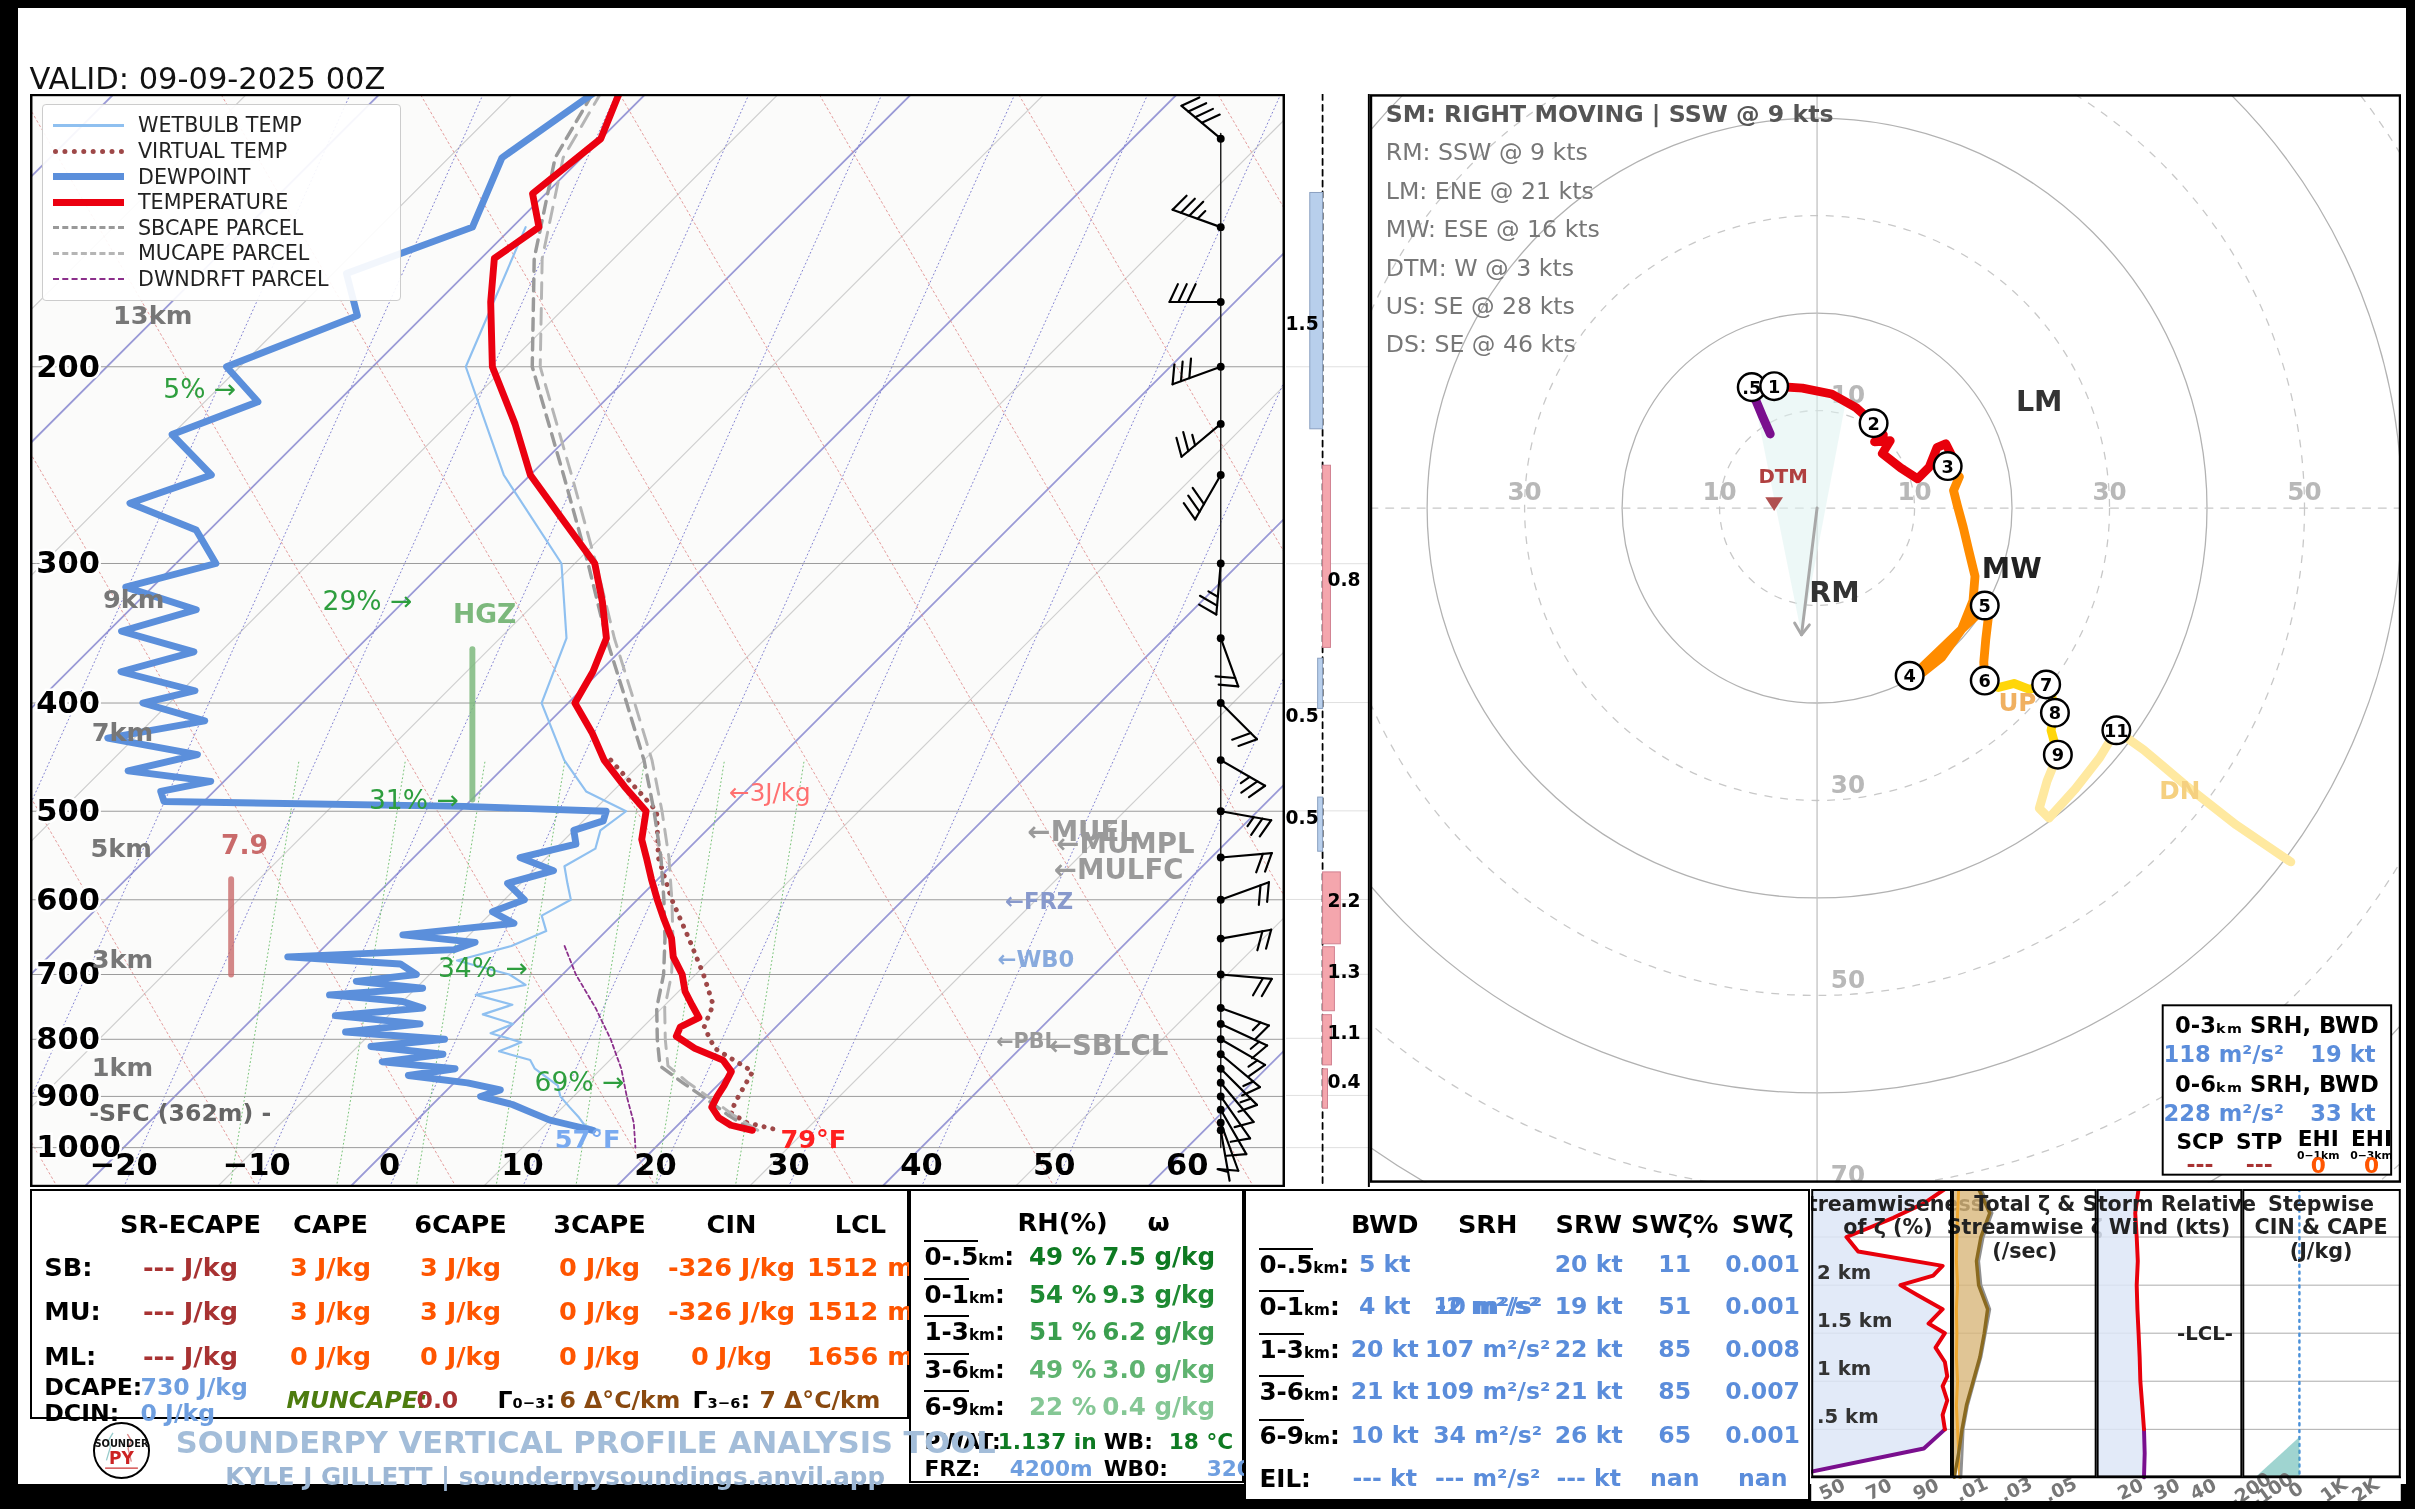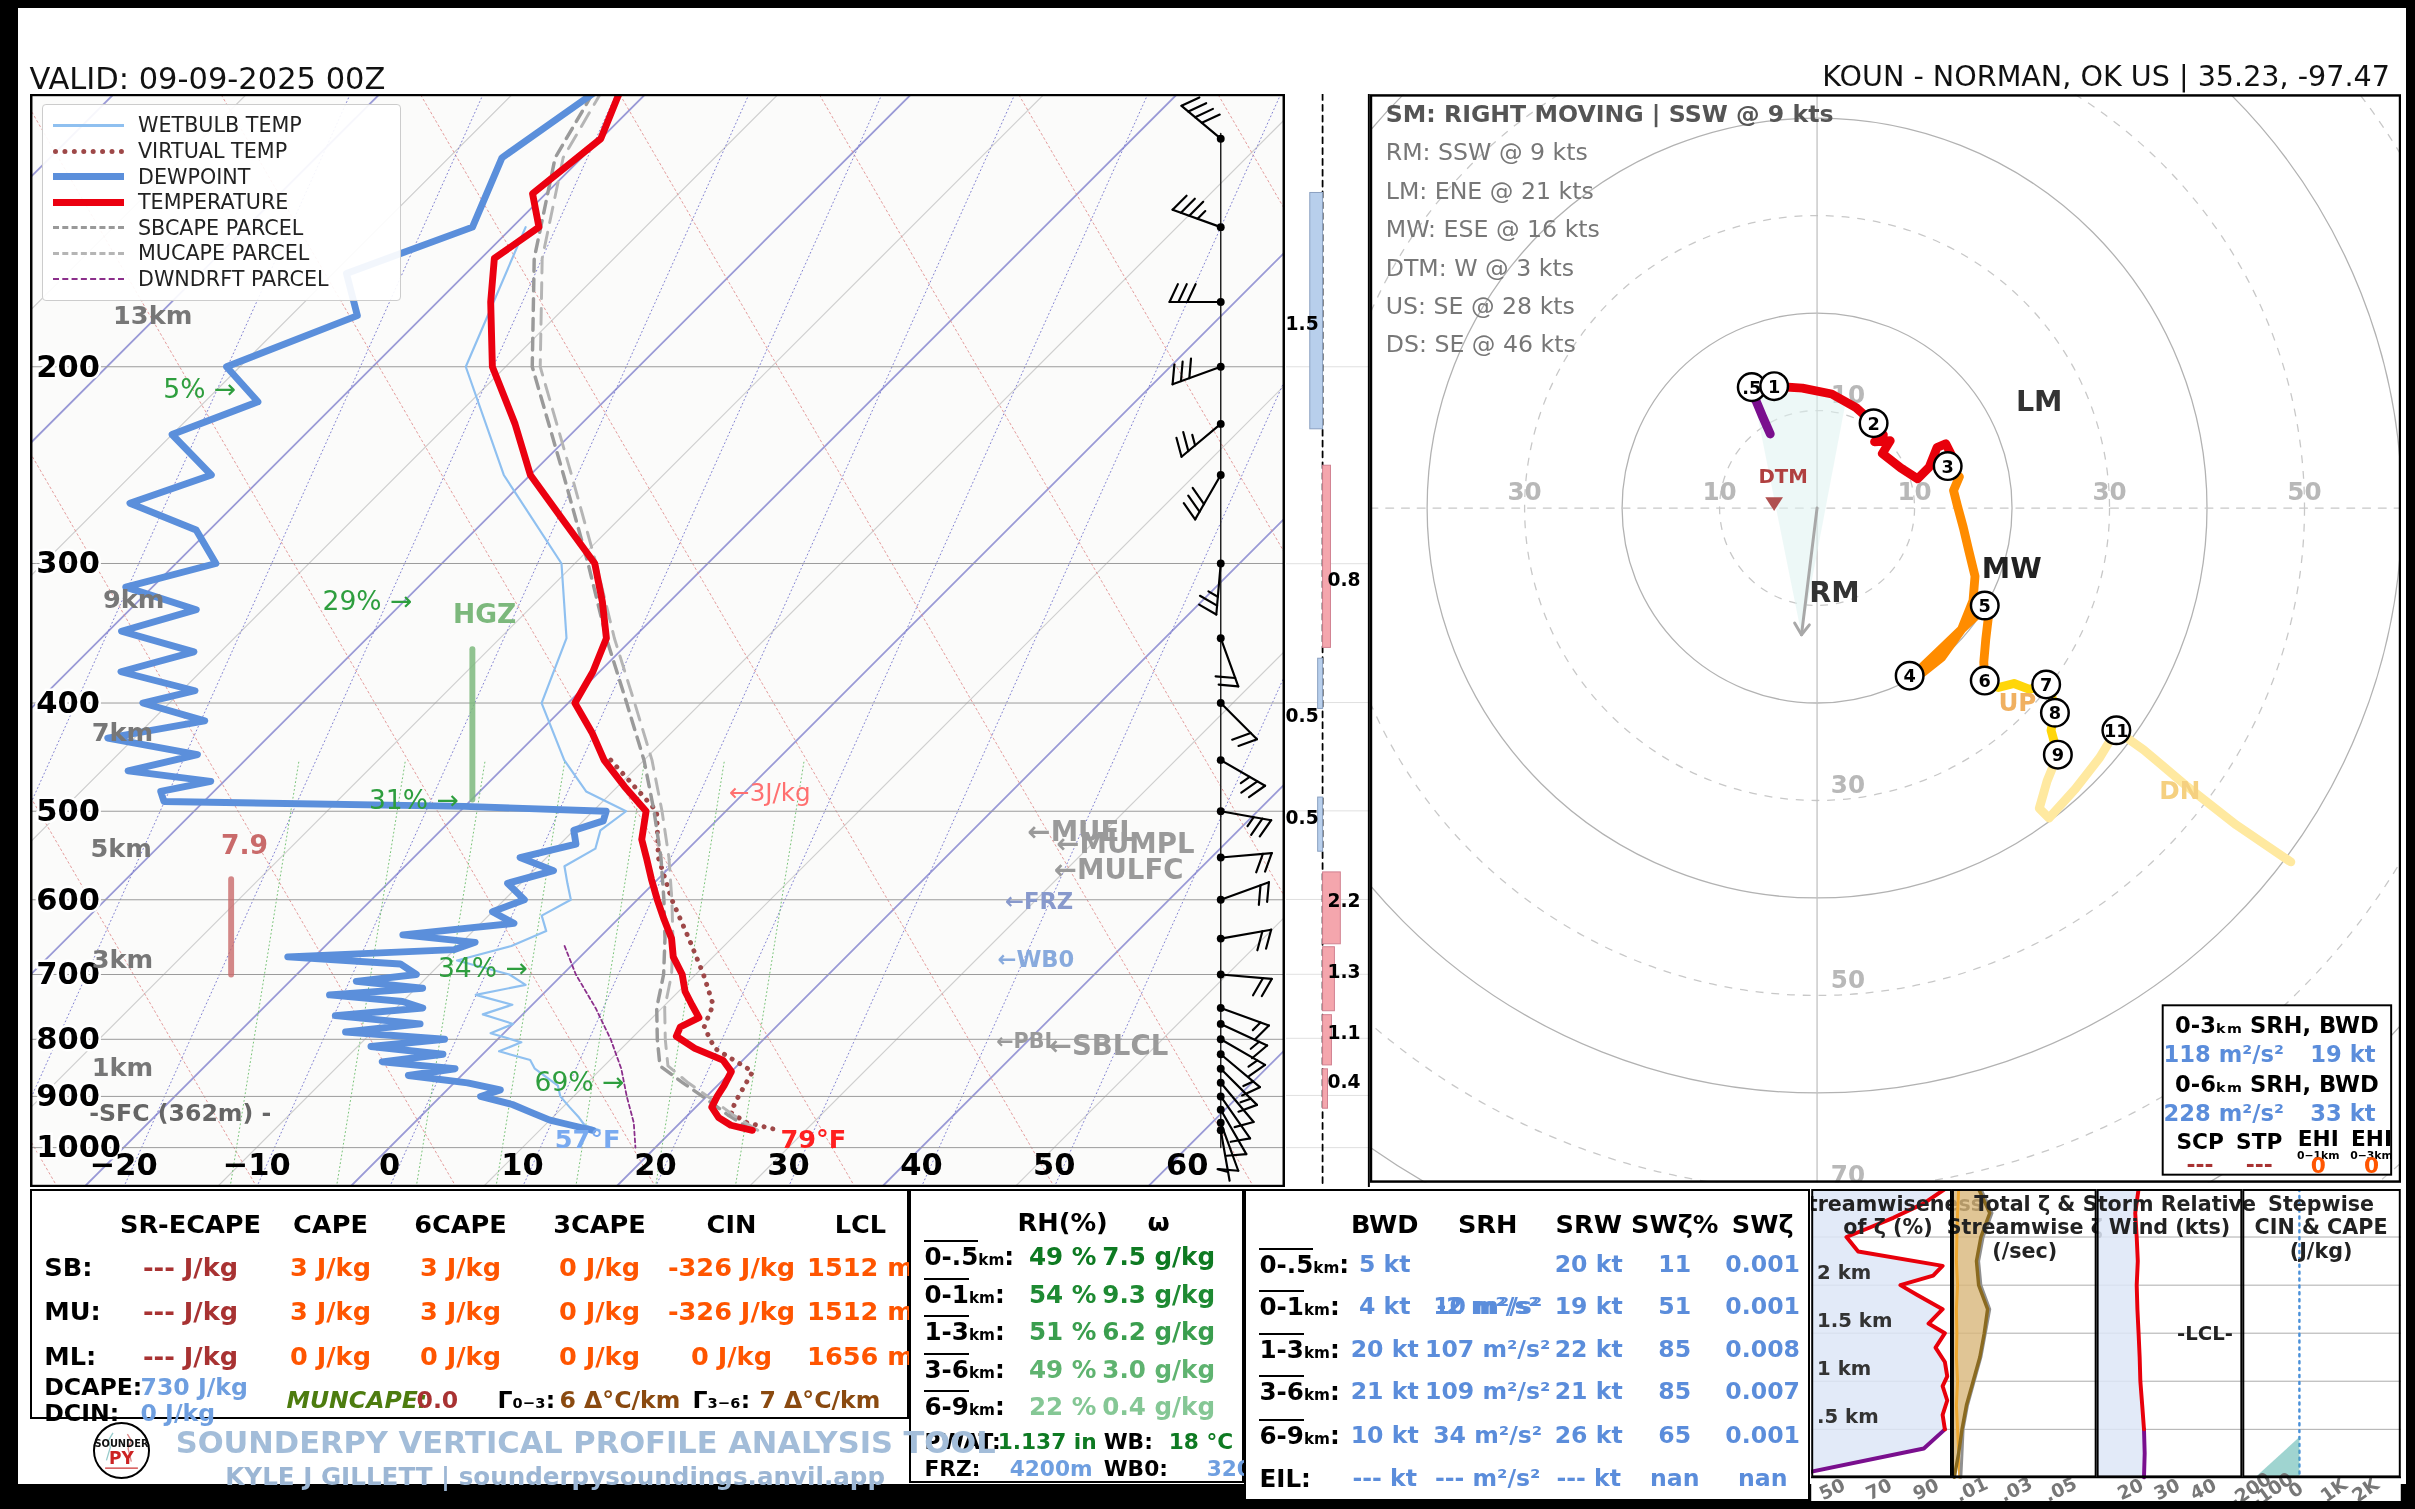--- a/index.html
+++ b/index.html
@@ -24,21 +24,20 @@
   .lgtxt{font-size:20.7px;color:#222;}
   svg text{font-family:"DejaVu Sans","Liberation Sans",sans-serif;}
 </style>
 </head>
 <body>
 <div id="stage">
 
 <div class="fig">
 
   <div class="abs vld" style="left:11.8px;top:53px;">VALID: 09-09-2025 00Z</div>
-  <div class="abs stn" style="right:15.8px;top:51px;">KOUN - NORMAN, OK US | 35.23, -97.47</div>
 
   <div class="abs" style="left:12.8px;top:86px;width:1255px;height:1093px;">
     <svg id="skewt" width="1255" height="1093" viewBox="0 0 1274 1110">
           <rect x="0" y="0" width="1274" height="1110" fill="#fbfbfa"></rect>
           <clipPath id="skclip">
             <rect x="0" y="0" width="1274" height="1110"></rect>
           </clipPath>
           <g clip-path="url(#skclip)">
             <path d="M-1295.2 1110.0 L-185.2 0.0" fill="none" stroke="#9a9ad6" stroke-width="1.8" stroke-linejoin="round" stroke-linecap="round"></path>
             <path d="M-1160.2 1110.0 L-50.2 0.0" fill="none" stroke="#cfcfcf" stroke-width="1.2" stroke-linejoin="round" stroke-linecap="round"></path>

